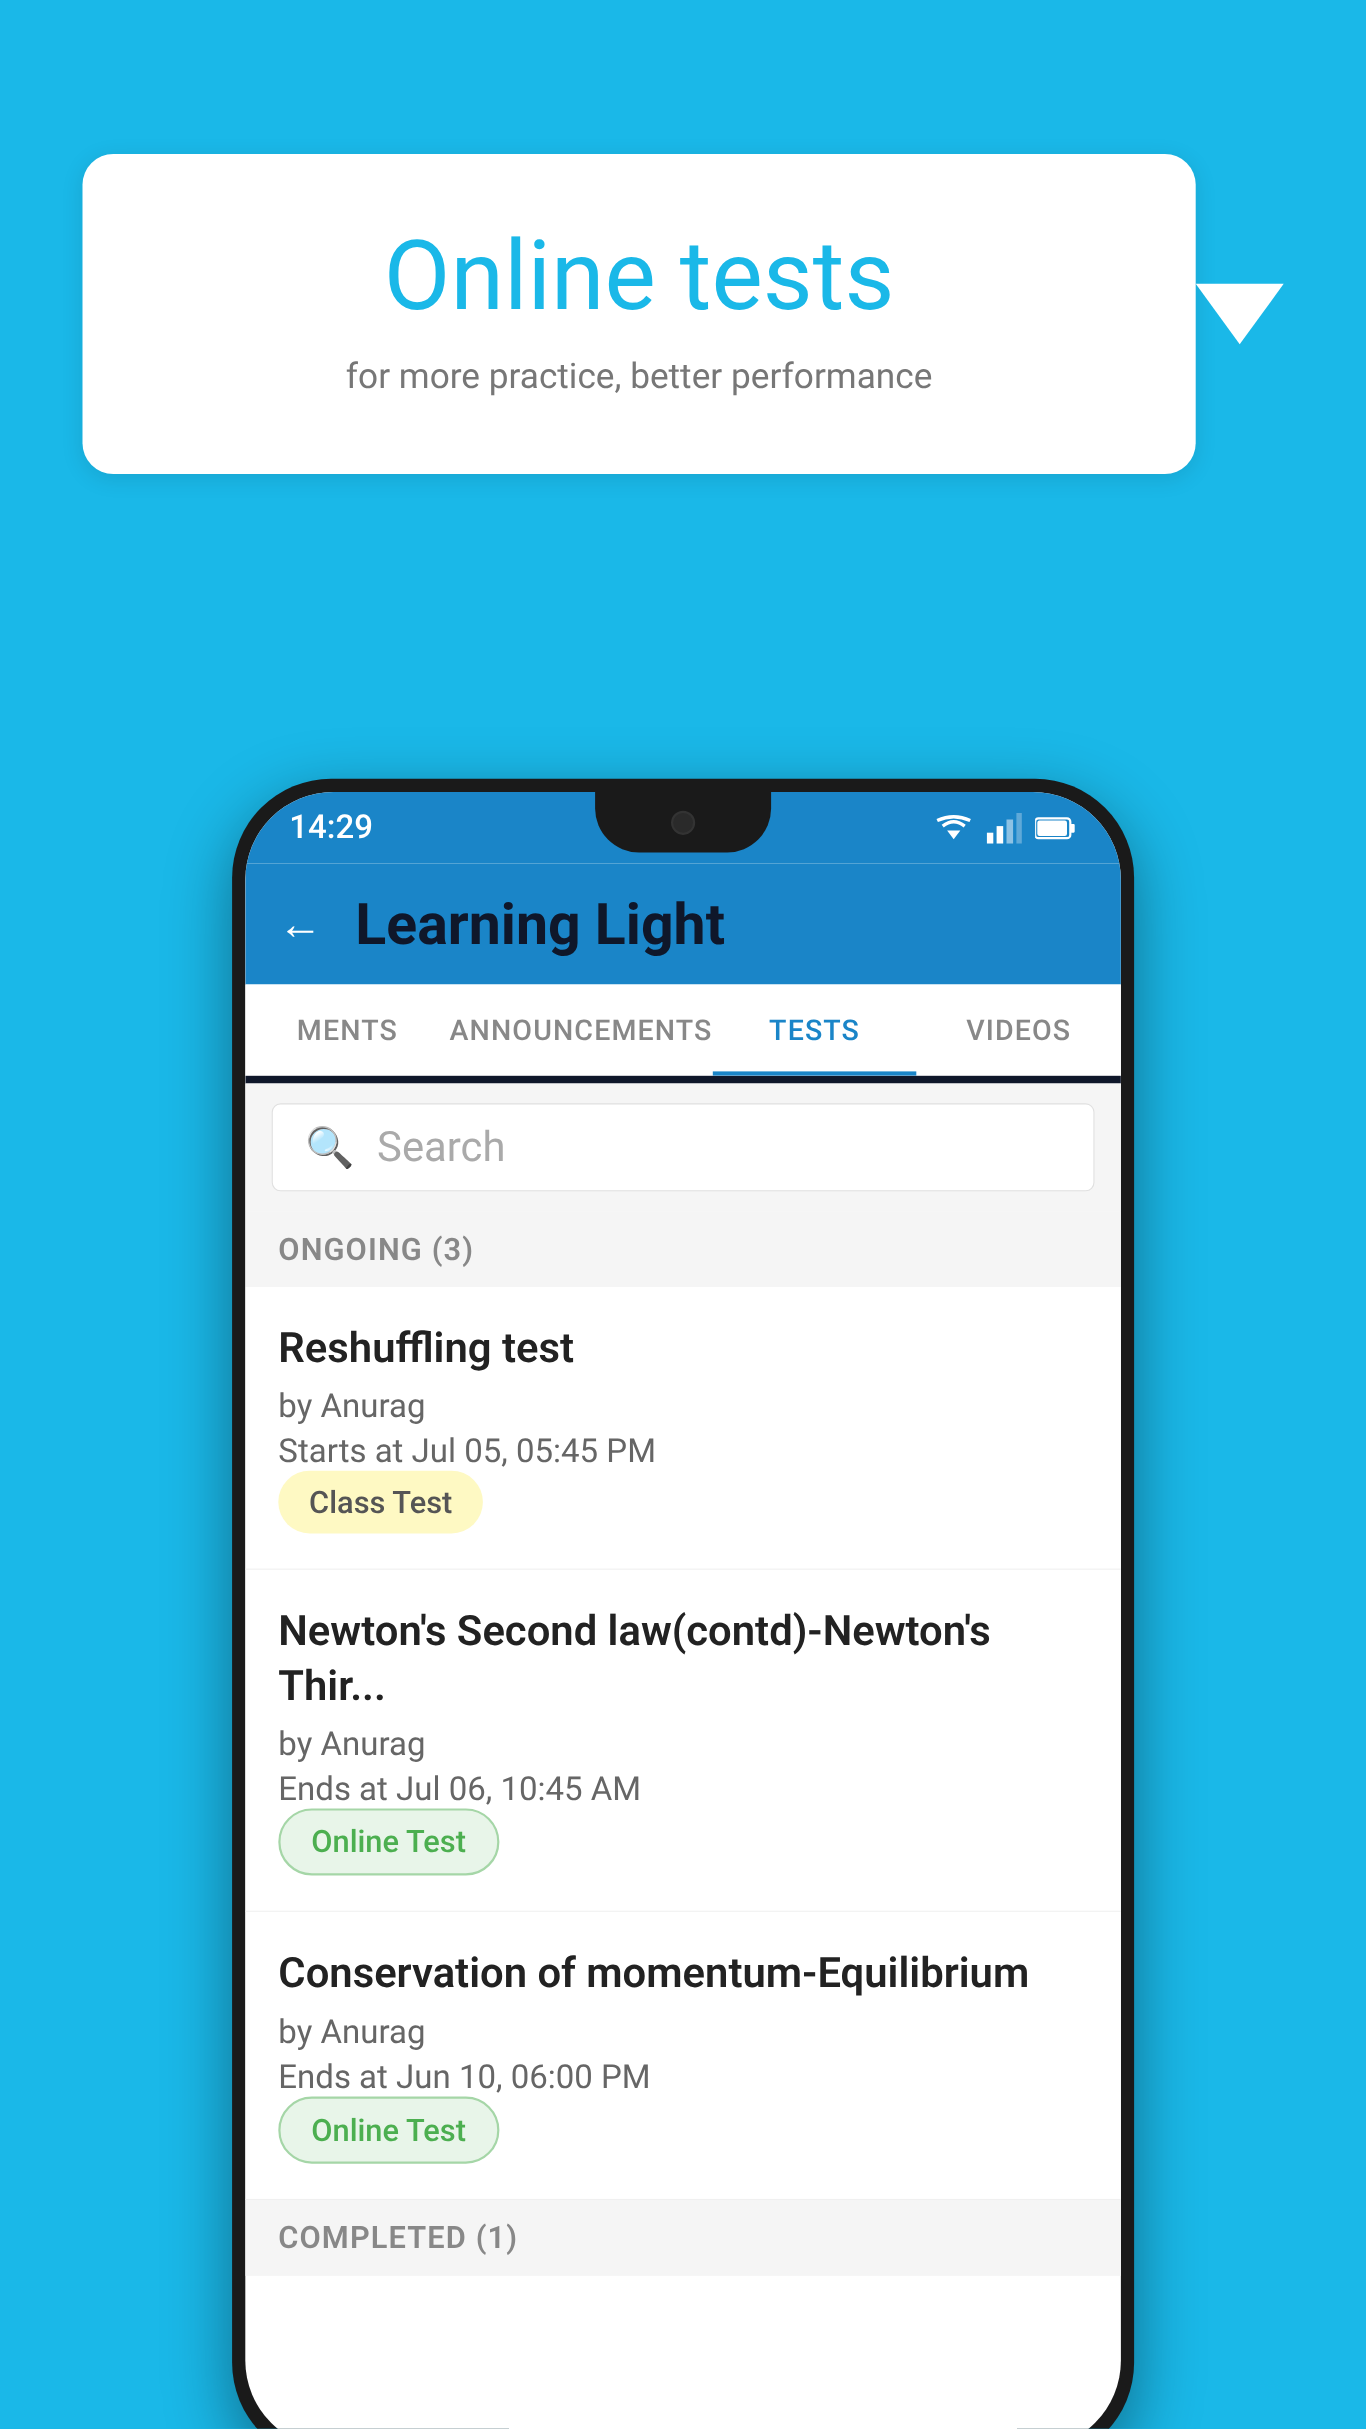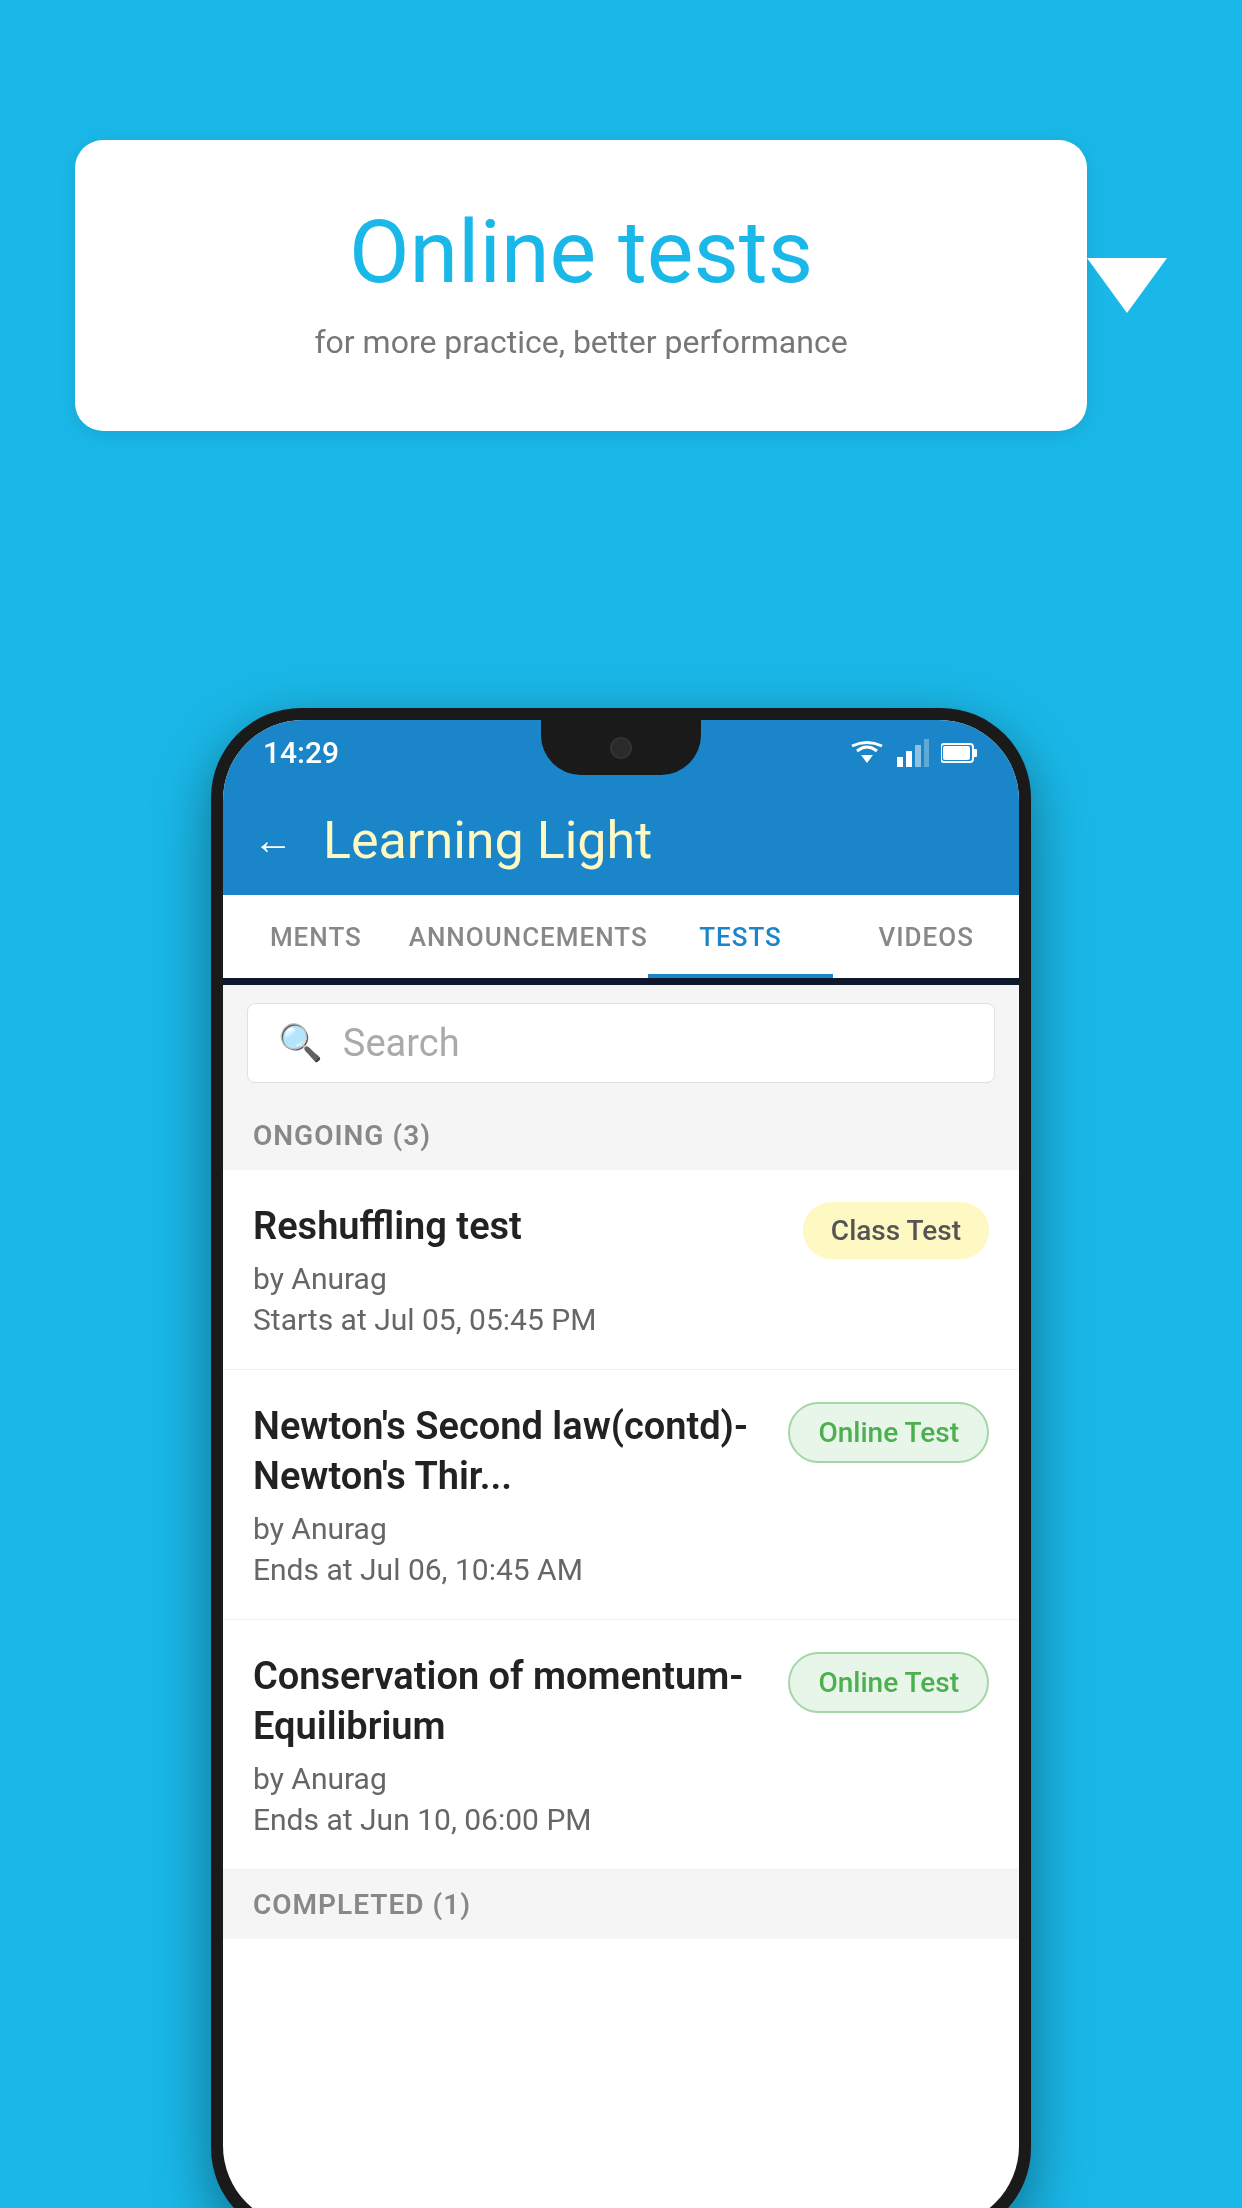--- a/index.html
+++ b/index.html
@@ -135,23 +135,23 @@
       padding: 0 30px;
       gap: 30px;
     }
 
     .back-arrow {
       color: white;
       font-size: 40px;
     }
 
     .app-bar-title {
-      color: #fef9c3;
+      color: #0f172a;
       font-size: 52px;
-      font-weight: 400;
+      font-weight: 700;
     }
 
     
     .tabs-bar {
       background: white;
       display: flex;
       height: 90px;
       border-bottom: 7px solid #0f172a;
       overflow: hidden;
     }
@@ -225,20 +225,21 @@
     .test-list {
       background: white;
     }
 
     .test-item {
       padding: 32px 30px;
       display: flex;
       justify-content: center;
       align-items: flex-start;
       border-bottom: 1px solid #f0f0f0;
+      flex-direction: column;
     }
 
     .test-item-left {
       flex: 1;
       padding-right: 20px;
     }
 
     .test-title {
       font-size: 38px;
       color: #222;

